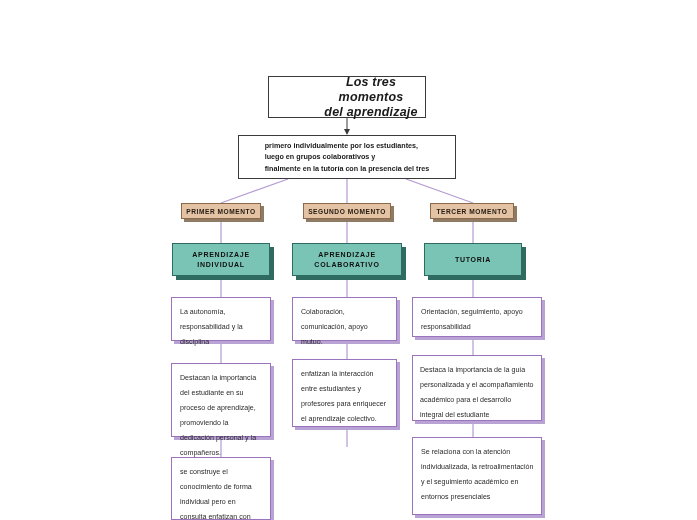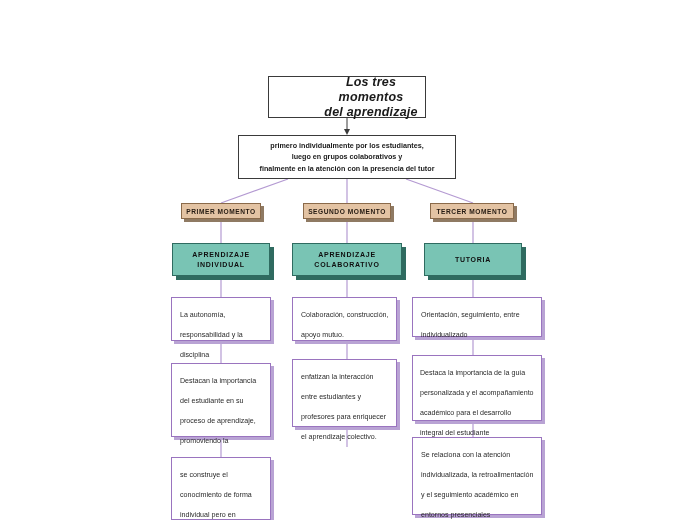--- a/index.html
+++ b/index.html
@@ -57,21 +57,20 @@
     left: 238px;
     top: 135px;
     width: 218px;
     height: 44px;
     background: #ffffff;
     border: 1.2px solid #3a3a3a;
     box-sizing: border-box;
     display: flex;
     align-items: center;
     justify-content: center;
-    text-align: center;
     font-weight: bold;
     font-size: 7.2px;
     line-height: 11.5px;
     color: #1a1a1a;
     padding: 0 4px;
   }
 
   
   .momento-box {
     position: absolute;
@@ -109,21 +108,21 @@
     box-shadow: 4px 4px 0 0 #2f6b60;
   }
 
   
   .detail-box {
     position: absolute;
     background: #ffffff;
     border: 1.2px solid #9a74bf;
     box-sizing: border-box;
     font-size: 7.1px;
-    line-height: 20px;
+    line-height: 15px;
     color: #2a2a2a;
     padding: 7px 7px 5px 8px;
     box-shadow: 3px 3px 0 0 #b9a3d4;
   }
 </style>
 </head>
 <body>
 
 <div id="canvas">
 
@@ -156,21 +155,21 @@
     <div>
       <div>Los tres momentos</div>
       <div>del aprendizaje</div>
     </div>
   </div>
 
   <div class="desc-box">
     <div>
       <div>primero individualmente por los estudiantes,</div>
       <div>luego en grupos colaborativos y</div>
-      <div>finalmente en la atención con la presencia del tutor</div>
+      <div>finalmente en la tutoría con la presencia del tres</div>
     </div>
   </div>
 
   <div class="momento-box" style="left:181px; top:203px; width:80px;">
     <span>PRIMER MOMENTO</span>
   </div>
 
   <div class="teal-box" style="left:172px; top:243px; width:98px;">
     <div>
       <div>APRENDIZAJE</div>
@@ -188,34 +187,34 @@
     <span>SEGUNDO MOMENTO</span>
   </div>
 
   <div class="teal-box" style="left:292px; top:243px; width:110px;">
     <div>
       <div>APRENDIZAJE</div>
       <div>COLABORATIVO</div>
     </div>
   </div>
 
-  <div class="detail-box" style="left:292px; top:297px; width:105px; height:44px;">Colaboración, construcción, apoyo mutuo.</div>
+  <div class="detail-box" style="left:292px; top:297px; width:105px; height:44px;">Colaboración, comunicación, apoyo mutuo.</div>
 
   <div class="detail-box" style="left:292px; top:359px; width:105px; height:68px;">enfatizan la interacción entre estudiantes y profesores  para enriquecer el aprendizaje colectivo.</div>
 
 
   <div class="momento-box" style="left:430px; top:203px; width:84px;">
     <span>TERCER MOMENTO</span>
   </div>
 
   <div class="teal-box" style="left:424px; top:243px; width:98px;">
     <div>
       <div>TUTORIA</div>
     </div>
   </div>
 
-  <div class="detail-box" style="left:412px; top:297px; width:130px; height:40px;">Orientación, seguimiento, entre individualizado</div>
+  <div class="detail-box" style="left:412px; top:297px; width:130px; height:40px;">Orientación, seguimiento, apoyo responsabilidad</div>
 
   <div class="detail-box" style="left:412px; top:355px; width:130px; height:66px;padding-left:7px;">Destaca la importancia de la guía personalizada y el acompañamiento académico para el desarrollo integral del estudiante</div>
 
   <div class="detail-box" style="left:412px; top:437px; width:130px; height:78px;">Se relaciona con la atención individualizada, la retroalimentación y el seguimiento académico en entornos presenciales</div>
 
 </div>
 
 </body></html>

